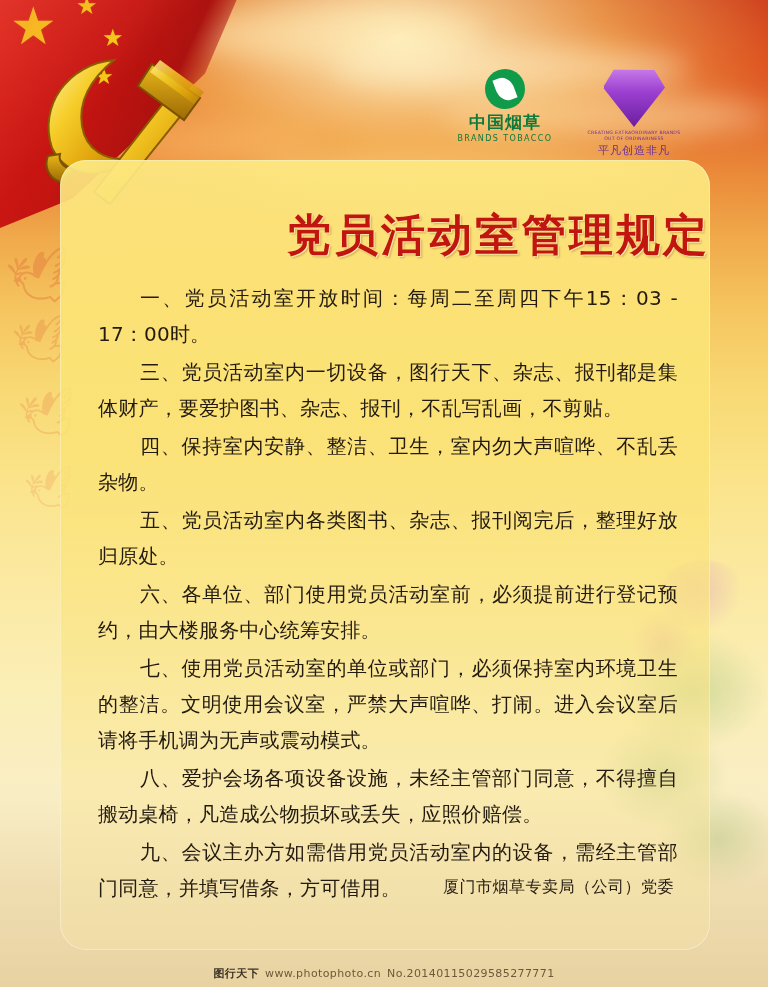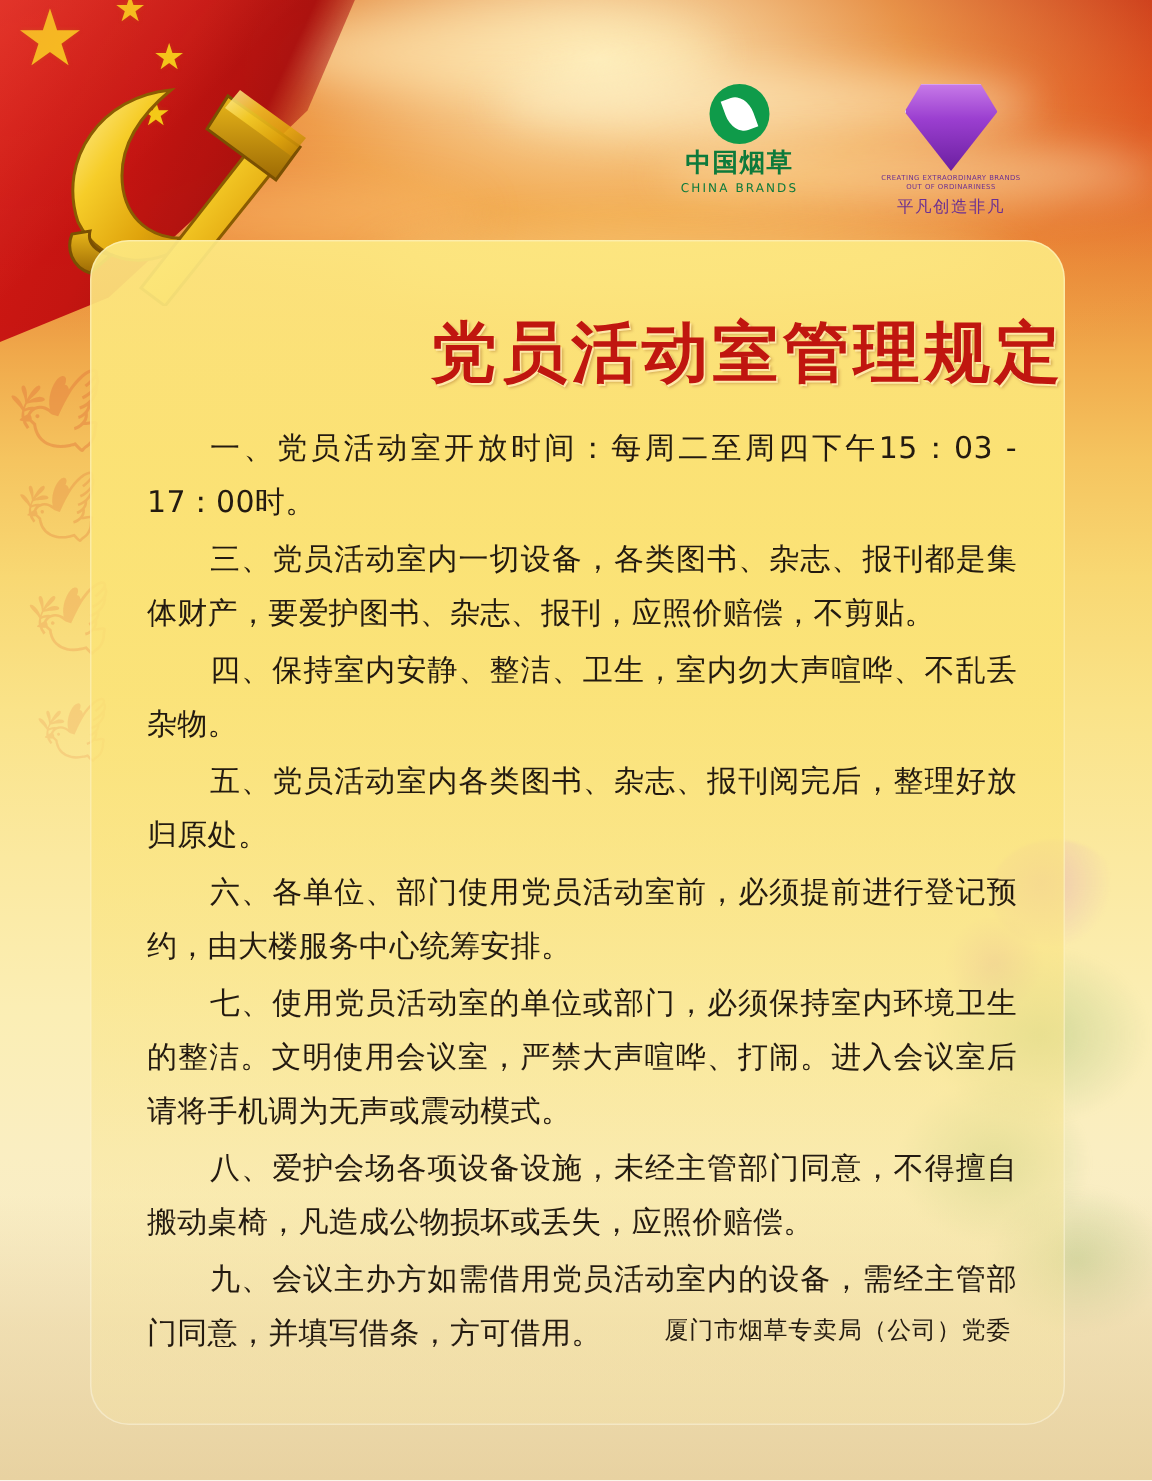--- a/index.html
+++ b/index.html
@@ -103,24 +103,24 @@
     top: 44px;
     width: 176px;
     height: 160px;
   }
   .emblem svg { display: block; }
 
   
   .logos {
     position: absolute;
     right: 86px;
-    top: 56px;
+    top: 69px;
     display: flex;
     align-items: flex-start;
-    gap: 38px;
+    gap: 26px;
   }
   .logo-tobacco { text-align: center; width: 110px; }
   .logo-tobacco .mark {
     width: 40px; height: 40px; border-radius: 50%;
     background: #0f9b4a;
     margin: 0 auto 4px auto;
     position: relative;
   }
   .logo-tobacco .mark::after {
     content: "";
@@ -329,21 +329,21 @@
 
       <path d="M118 20 L166 54 L150 76 L104 42 Z" fill="url(#goldDark)" stroke="#7a5002" stroke-width="2"></path>
       <path d="M126 16 L170 48 L160 60 L116 28 Z" fill="url(#gold)" opacity="0.85"></path>
     </svg>
   </div>
 
   <div class="logos">
     <div class="logo-tobacco">
       <div class="mark"></div>
       <div class="cn">中国烟草</div>
-      <div class="en">CHINA BRANDS</div>
+      <div class="en">BRANDS TOBACCO</div>
     </div>
     <div class="logo-diamond">
       <div class="gem"></div>
       <div class="en">CREATING EXTRAORDINARY BRANDS</div>
       <div class="en">OUT OF ORDINARINESS</div>
       <div class="cn">平凡创造非凡</div>
     </div>
   </div>
 
   <div class="flower fl1"></div>
@@ -351,26 +351,31 @@
   <div class="leaf lf1"></div>
   <div class="leaf lf2"></div>
   <div class="leaf lf3"></div>
   <div class="hill"></div>
 
   <div class="panel">
     <div class="poster-title">党员活动室管理规定</div>
 
     <div class="body-text">
       <p>一、党员活动室开放时间：每周二至周四下午15：03 - 17：00时。</p>
-      <p>三、党员活动室内一切设备，各类图书、杂志、报刊都是集体财产，要爱护图书、杂志、报刊，应照价赔偿，不剪贴。</p>
+      <p>三、党员活动室内一切设备，图行天下、杂志、报刊都是集体财产，要爱护图书、杂志、报刊，不乱写乱画，不剪贴。</p>
       <p>四、保持室内安静、整洁、卫生，室内勿大声喧哗、不乱丢杂物。</p>
       <p>五、党员活动室内各类图书、杂志、报刊阅完后，整理好放归原处。</p>
       <p>六、各单位、部门使用党员活动室前，必须提前进行登记预约，由大楼服务中心统筹安排。</p>
       <p>七、使用党员活动室的单位或部门，必须保持室内环境卫生的整洁。文明使用会议室，严禁大声喧哗、打闹。进入会议室后请将手机调为无声或震动模式。</p>
       <p>八、爱护会场各项设备设施，未经主管部门同意，不得擅自搬动桌椅，凡造成公物损坏或丢失，应照价赔偿。</p>
       <p>九、会议主办方如需借用党员活动室内的设备，需经主管部门同意，并填写借条，方可借用。</p>
     </div>
 
     <div class="signature">厦门市烟草专卖局（公司）党委</div>
   </div>
 
+  <div class="footer">
+    <span class="brand">图行天下</span>
+    <span>www.photophoto.cn</span>
+    <span>No.20140115029585277771</span>
+  </div>
 
 </div>
 
 </body></html>

